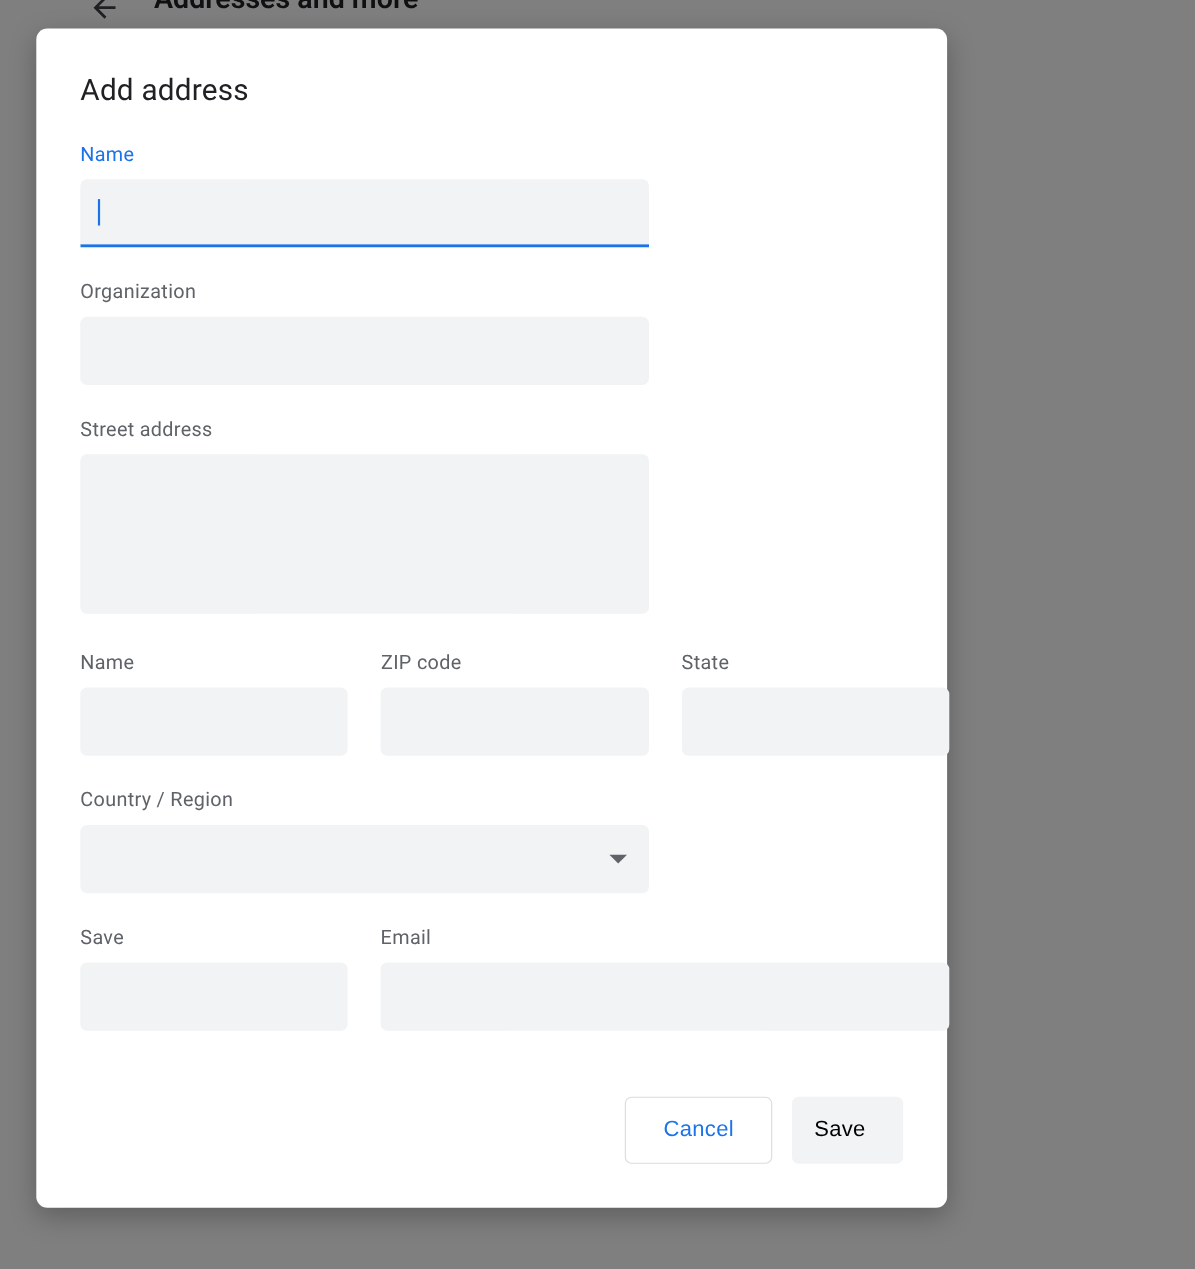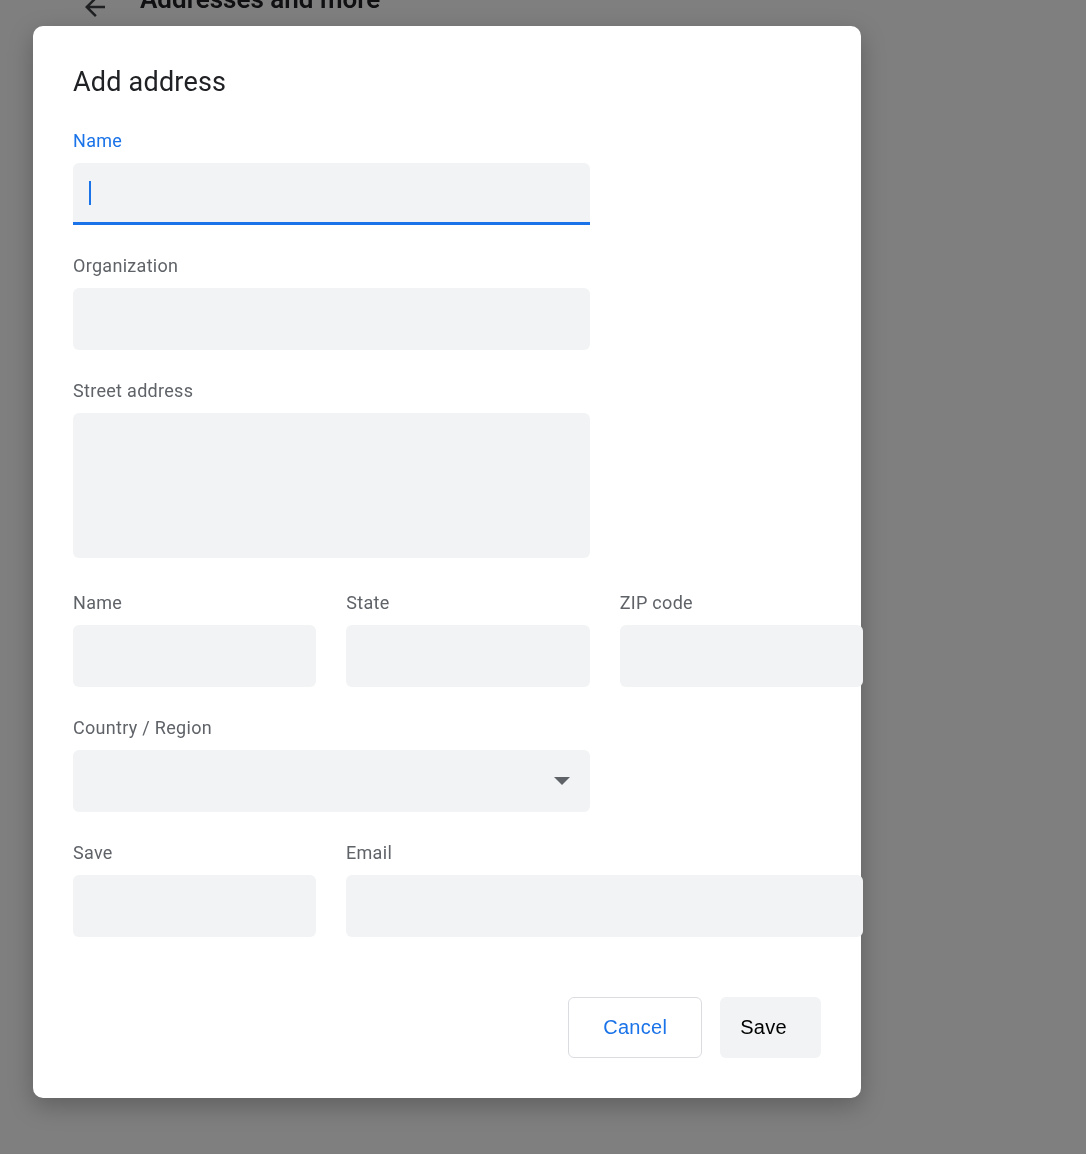--- a/index.html
+++ b/index.html
@@ -282,25 +282,25 @@
       <label class="field-label">Street address</label>
       <textarea class="textarea-input" style=""></textarea>
     </div>
 
     <div class="row-3 w-790">
       <div class="field-group">
         <label class="field-label">Name</label>
         <input type="text" class="text-input" value="" style="">
       </div>
       <div class="field-group">
+        <label class="field-label">ZIP code</label>
+        <input type="text" class="text-input" value="" style="">
+      </div>
+      <div class="field-group">
         <label class="field-label">State</label>
-        <input type="text" class="text-input" value="" style="">
-      </div>
-      <div class="field-group">
-        <label class="field-label">ZIP code</label>
         <input type="text" class="text-input" value="" style="">
       </div>
     </div>
 
     <div class="field-group w-517">
       <label class="field-label">Country / Region</label>
       <div class="select-input">
         <span></span>
         <span class="select-arrow"></span>
       </div>

